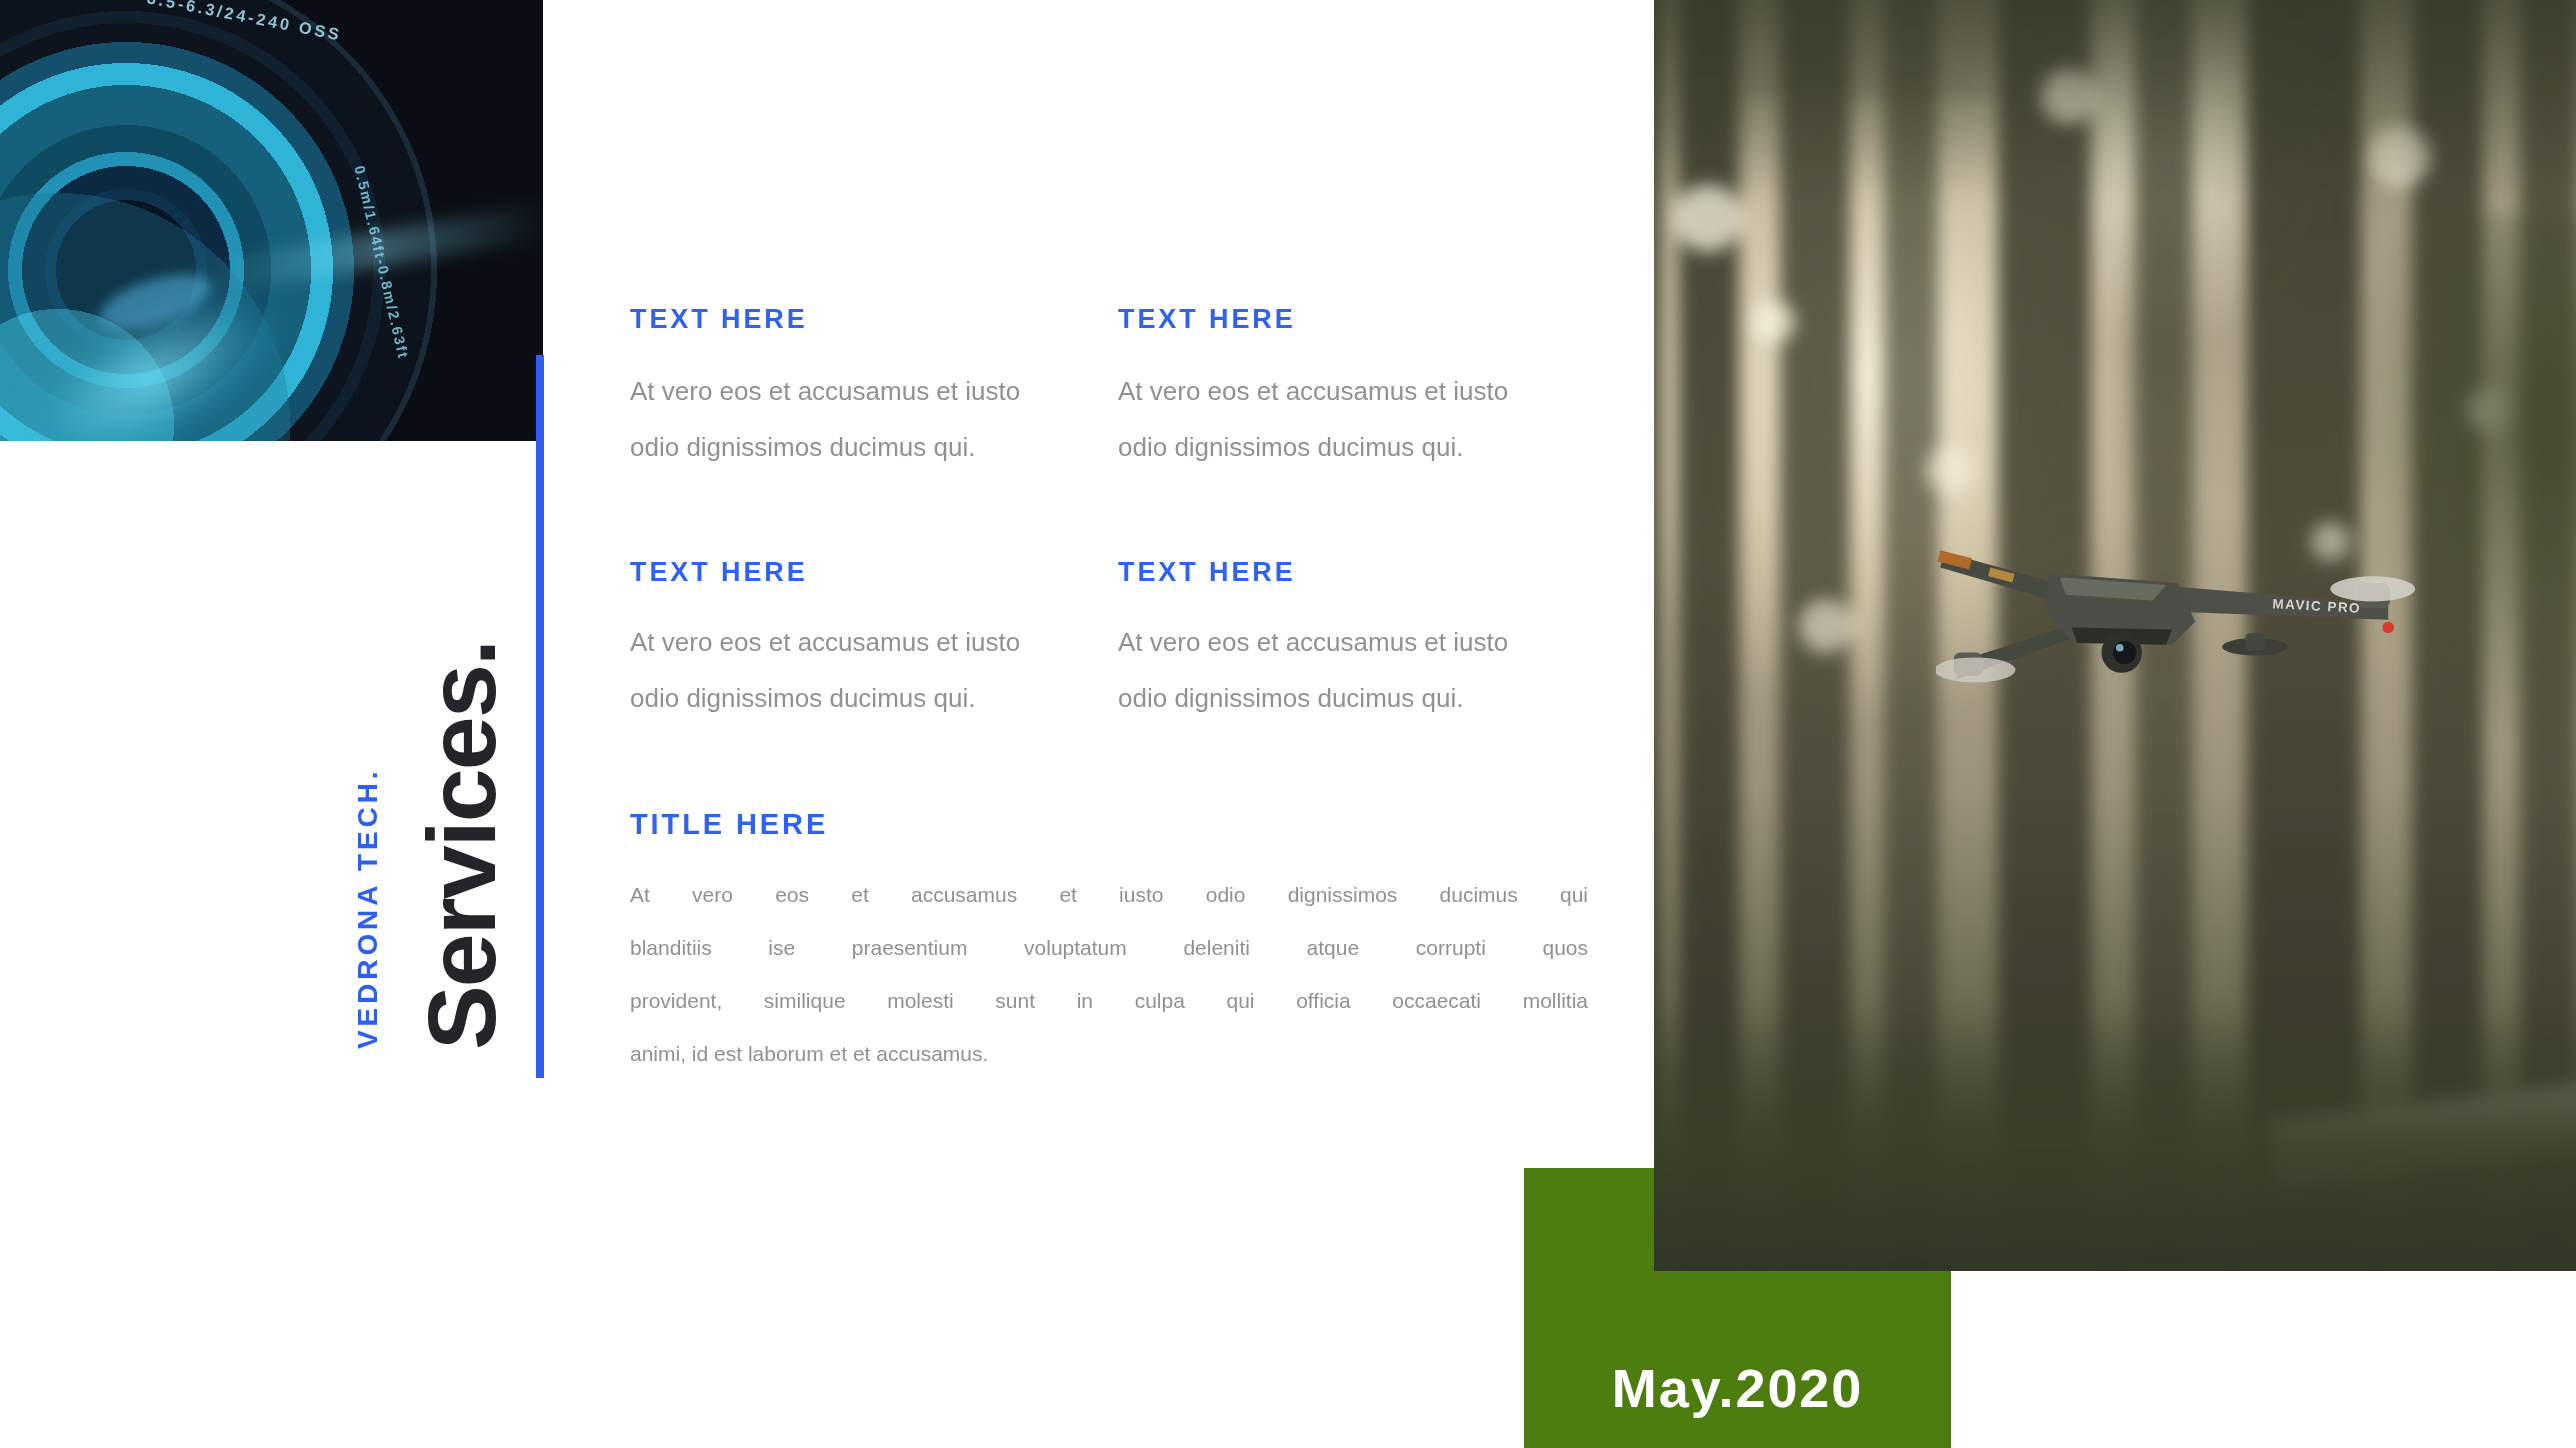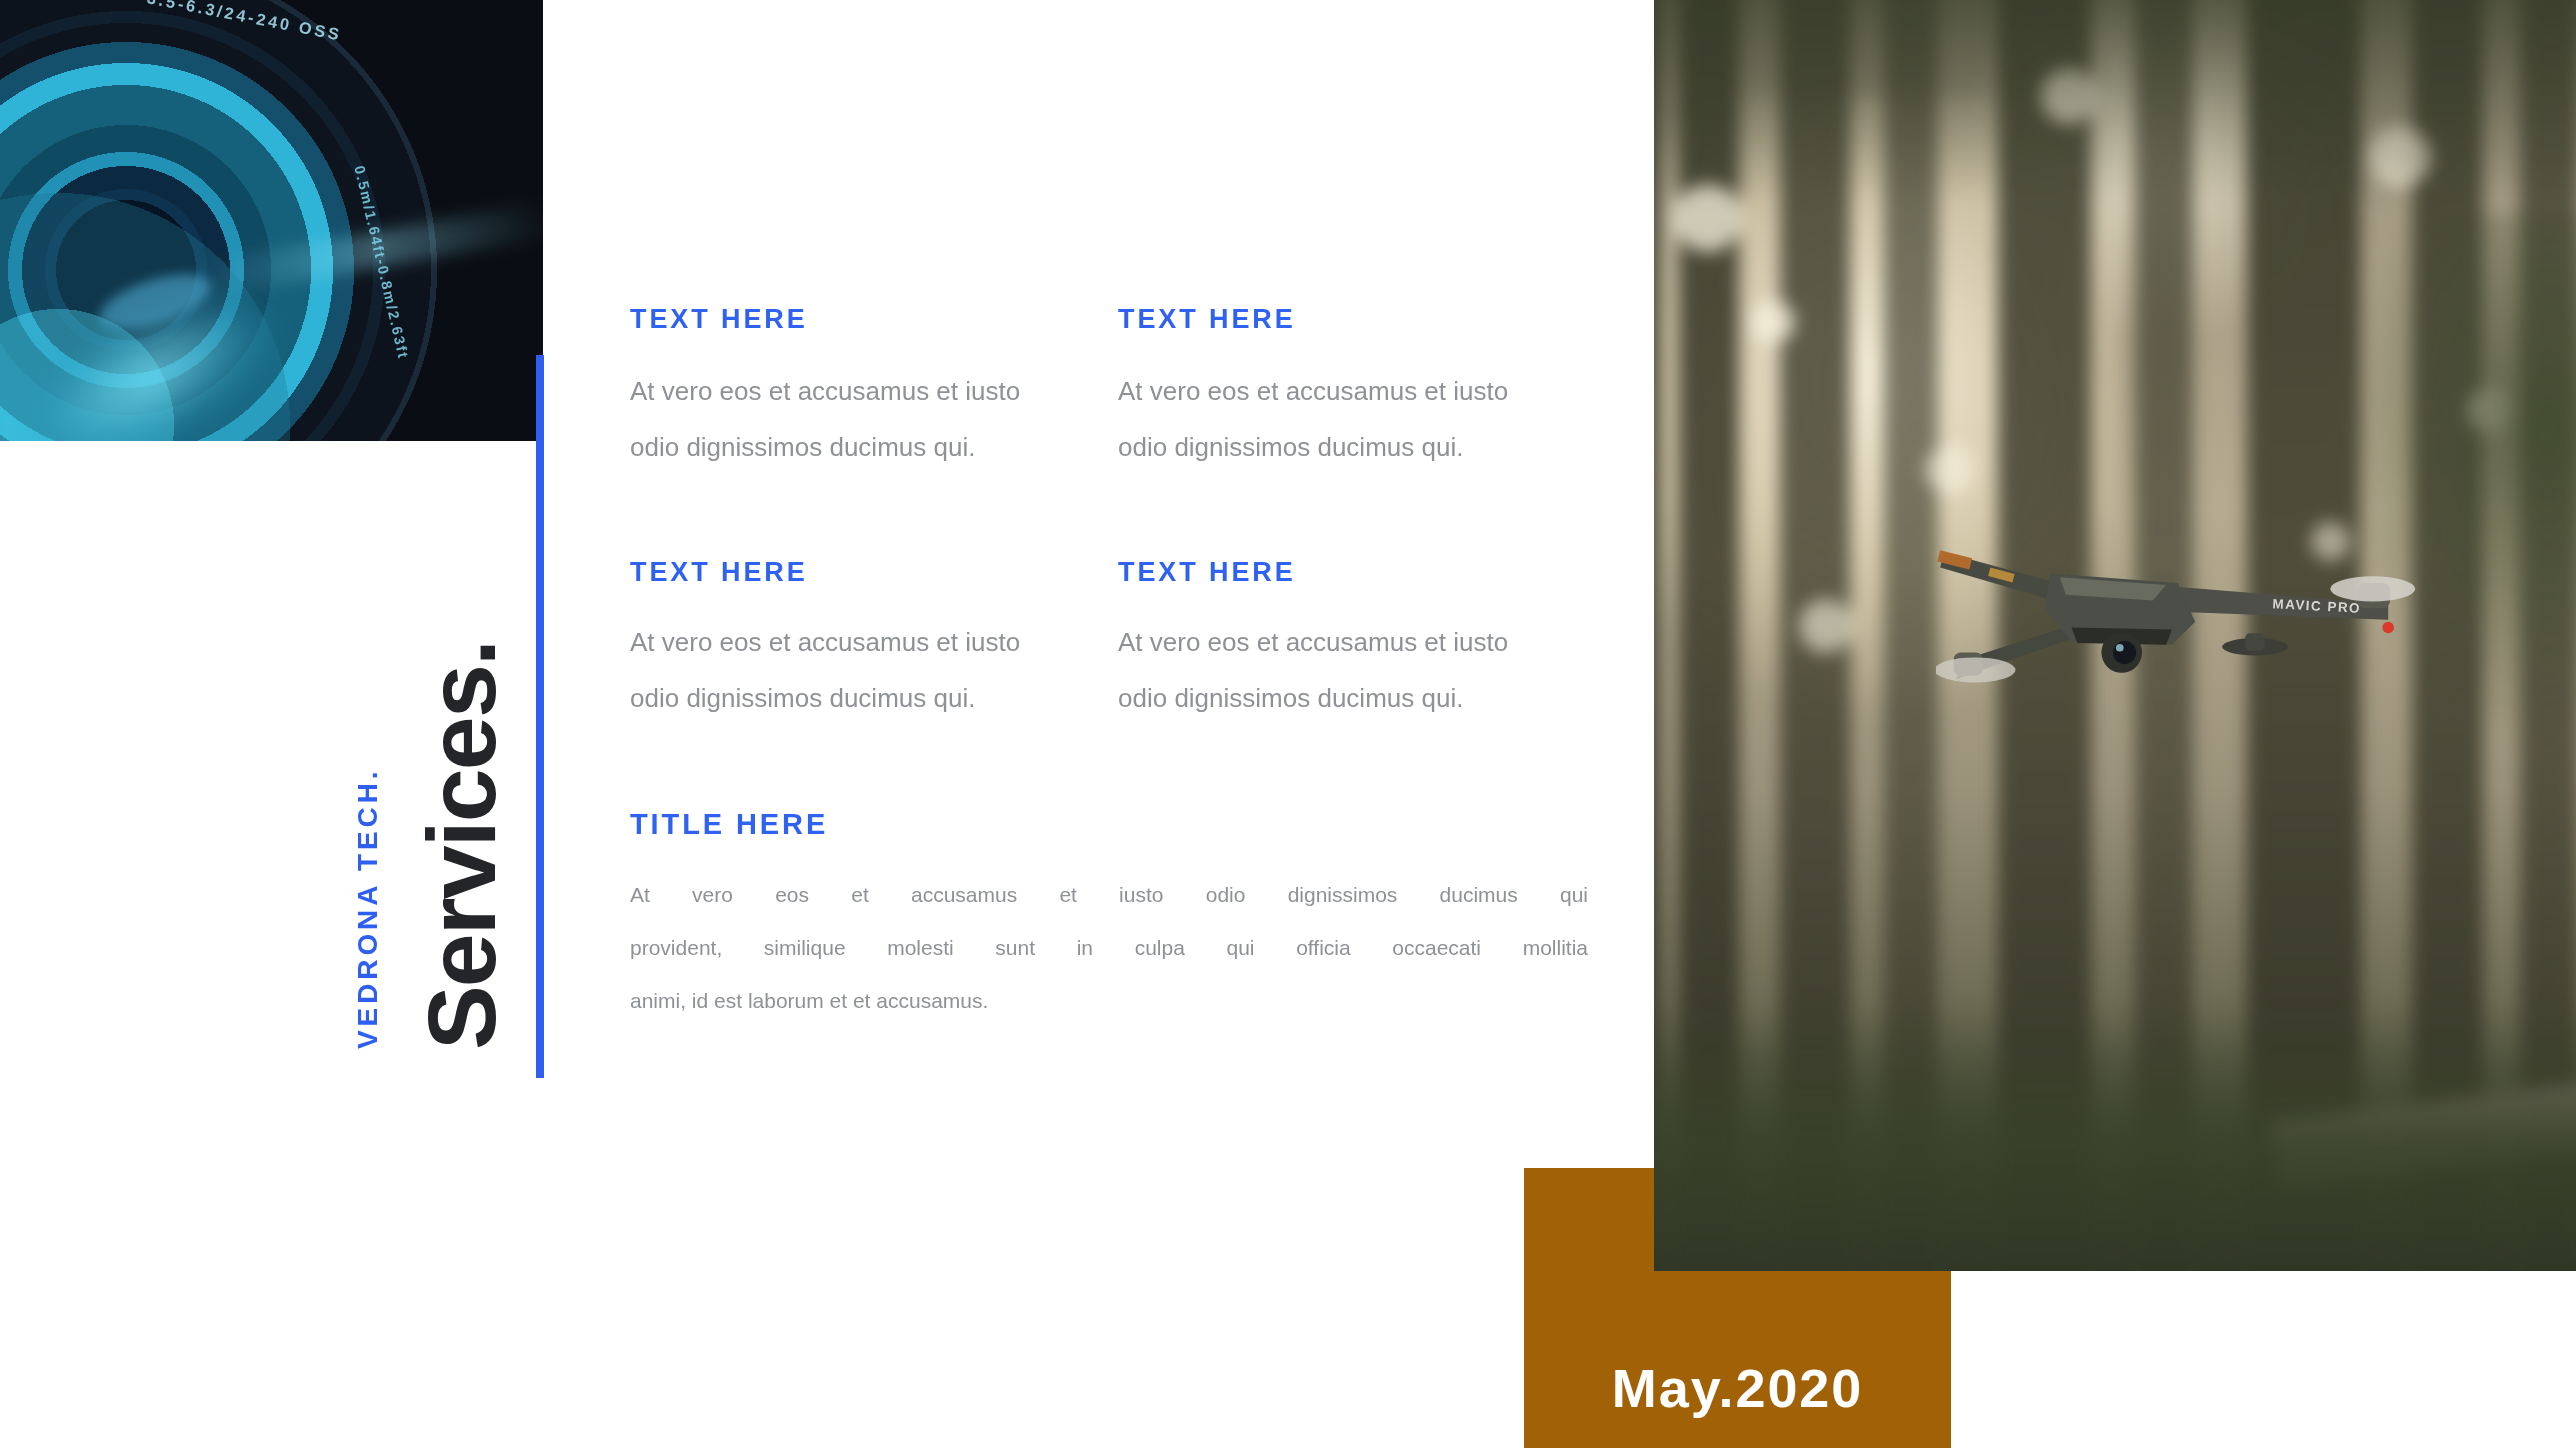--- a/index.html
+++ b/index.html
@@ -48,21 +48,21 @@
   .block-heading { position:absolute; color:#2f62f1; font-size:27px; font-weight:700; letter-spacing:2.9px; white-space:nowrap; }
   .block-body { position:absolute; color:#8e9196; font-size:26px; line-height:56px; }
   .block-body span { display:block; white-space:nowrap; }
 
   .title-heading { position:absolute; left:630px; top:808px; color:#2f62f1; font-size:29px; font-weight:700; letter-spacing:2.9px; white-space:nowrap;text-align:right; }
   .paragraph { position:absolute; left:630px; top:868px; width:958px; color:#8e9196; font-size:21px; line-height:53px; }
   .paragraph .pline { display:block; }
   .paragraph .jline { text-align:justify; text-align-last:justify; }
 
   
-  .badge-box { position:absolute; left:1524px; top:1168px; width:427px; height:281px; background:#a16207; z-index:1; }
+  .badge-box { position:absolute; left:1524px; top:1168px; width:427px; height:281px; background:#4d7c0f; z-index:1; }
   .badge-label { position:absolute; left:0; top:189px; width:100%; text-align:center;
     color:#ffffff; font-size:54px; font-weight:700; letter-spacing:1.9px; }
 
   
   .forest-photo { position:absolute; left:1654px; top:0; width:922px; height:1271px; overflow:hidden; z-index:2;
     background:linear-gradient(180deg,#8f8a74 0%, #a79d85 18%, #b5ab90 40%, #9b927a 62%, #6b6a52 80%, #474c38 92%, #343a2a 100%); }
   .forest-blur { position:absolute; inset:-19.3px; filter:blur(8.7px); }
   .sun-glow { position:absolute; left:-58px; top:116px; width:541px; height:618px;
     background:radial-gradient(ellipse at 55% 45%, rgba(248,240,218,.95), rgba(233,220,188,.55) 45%, rgba(0,0,0,0) 72%); }
   .sun-glow2 { position:absolute; left:319px; top:-39px; width:406px; height:406px;
@@ -134,20 +134,21 @@
 
   <div class="block-heading" style="left:1118px; top:557px;">TEXT HERE</div>
   <div class="block-body" style="left:1118px; top:614px;">
     <span>At vero eos et accusamus et iusto</span>
     <span>odio dignissimos ducimus qui.</span>
   </div>
 
   <div class="title-heading">TITLE HERE</div>
   <div class="paragraph">
     <span class="pline jline">At vero eos et accusamus et iusto odio dignissimos ducimus qui</span>
+    <span class="pline jline">blanditiis ise praesentium voluptatum deleniti atque corrupti quos</span>
     <span class="pline jline">provident, similique molesti sunt in culpa qui officia occaecati mollitia</span>
     <span class="pline">animi, id est laborum et et accusamus.</span>
   </div>
 
   <div class="badge-box">
     <div class="badge-label">May.2020</div>
   </div>
 
   <div class="forest-photo">
     <div class="forest-blur">

